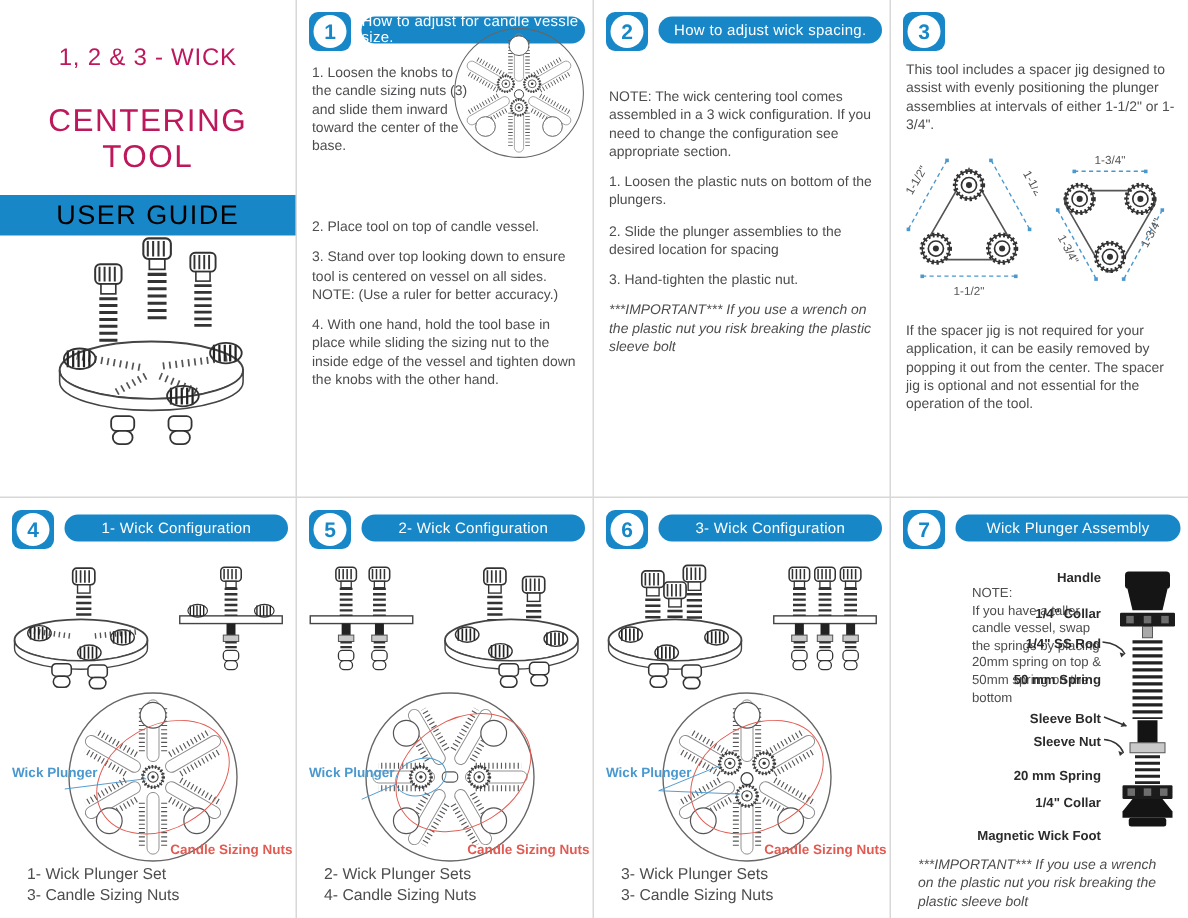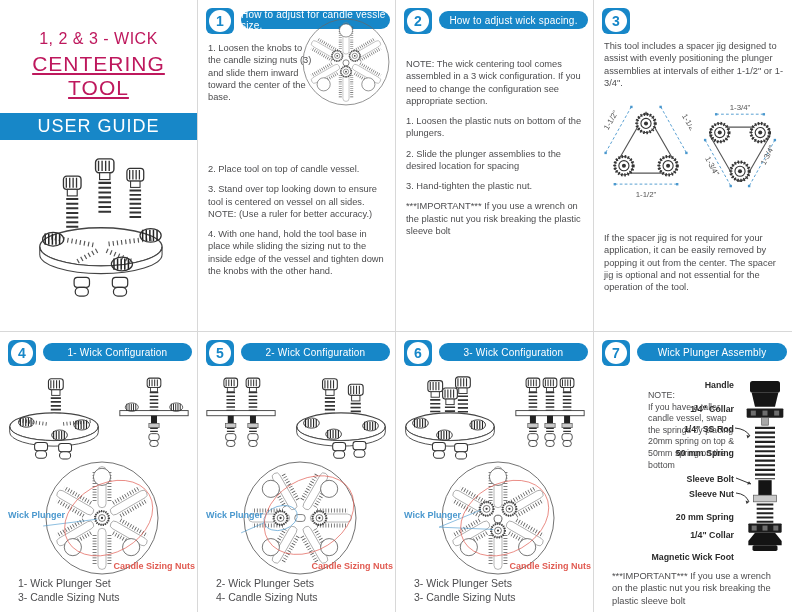--- a/index.html
+++ b/index.html
@@ -8,39 +8,39 @@
   .row{display:flex;}
   .row-top{height:332px;}
   .row-bottom{height:280px;}
   .panel{position:relative;width:198px;box-sizing:border-box;border-right:1px solid #d8d8d8;}
   .panel.last{border-right:none;width:198px;}
   .row-top .panel{border-bottom:1px solid #d8d8d8;}
 
   
   .intro-title{margin-top:30px;text-align:center;color:#be185d;}
   .intro-title .l1{font-size:16px;letter-spacing:.5px;}
-  .intro-title .l2{font-size:21px;letter-spacing:1px;margin-top:4px;text-decoration:underline;}
-  .banner{margin-top:13px;height:27px;background:#1787c8;color:#ffffff;display:flex;
+  .intro-title .l2{font-size:21px;letter-spacing:1px;margin-top:21px;}
+  .banner{margin-top:13px;height:27px;background:#1787c8;color:#000000;display:flex;
           align-items:center;justify-content:center;font-size:18px;letter-spacing:1px;text-align:right;}
   .hero-wrap{position:absolute;left:13px;top:122px;}
 
   
   .sec-header{position:absolute;top:8px;left:8px;right:0;height:26px;}
   .badge{position:absolute;left:0;top:0;width:28px;height:26px;background:#1787c8;border-radius:6px;}
   .badge .bc{position:absolute;left:3px;top:2px;width:22px;height:22px;background:#fff;border-radius:50%;
              display:flex;align-items:center;justify-content:center;color:#1787c8;font-weight:bold;font-size:14px;}
   .pill{position:absolute;left:35px;right:5px;top:3px;height:18px;background:#1787c8;border-radius:10px;
         color:#fff;font-size:10px;display:flex;align-items:center;justify-content:center;letter-spacing:.2px;}
 
   .t{font-size:9.3px;line-height:1.32;margin:0 8px 0 10px;color:#4d4d4f;}
-  .imp{}
+  .imp{font-style:italic;}
   .s1-row{position:relative;height:110px;margin-top:24px;}
   .s1-step1{position:absolute;left:0;top:18px;width:106px;}
   .s1-mini{position:absolute;right:3px;top:-8px;}
-  .sp{margin-top:29px;}
+  .sp{margin-top:11px;}
   .sp-lg{margin-top:8px;}
 
   .jig-row{display:flex;justify-content:space-between;padding:0 6px;margin-top:10px;}
 
   
   .iso-row{position:absolute;left:2px;top:32px;right:2px;height:96px;display:flex;align-items:flex-end;justify-content:space-between;}
   .tv-wrap{position:absolute;left:42px;top:126px;width:120px;height:120px;}
   .lbl-plunger{position:absolute;left:8px;top:178px;font-size:9px;font-weight:bold;color:#4a98ce;}
   .lbl-nuts{position:absolute;right:2px;top:229px;font-size:9px;font-weight:bold;color:#e15b52;}
   .counts{position:absolute;left:18px;top:244px;font-size:10.5px;line-height:1.35;color:#4d4d4f;}

